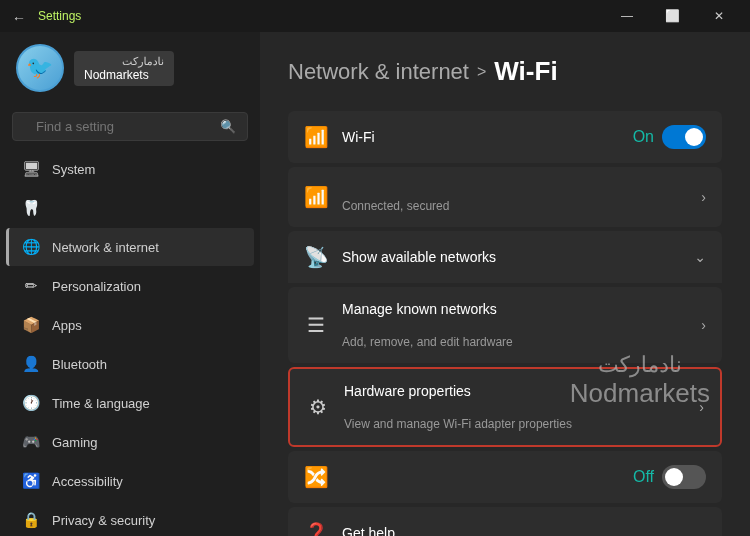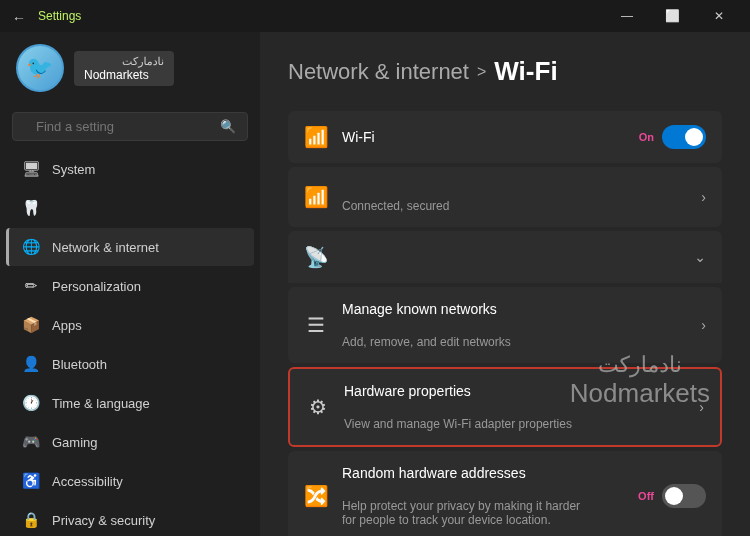--- a/index.html
+++ b/index.html
@@ -232,21 +232,21 @@
       gap: 8px;
     }
     .chevron { color: #aaa; font-size: 14px; }
 
     
     .toggle {
       display: flex;
       align-items: center;
       gap: 8px;
     }
-    .toggle-label { font-size: 11px; color: #ec4899; font-weight: bold; }
+    .toggle-label { font-size: 16px; color: #14b8a6; }
     .toggle-track {
       width: 44px;
       height: 24px;
       border-radius: 12px;
       position: relative;
       cursor: pointer;
     }
     .toggle-track.on { background: #0078d4; }
     .toggle-track.off { background: #555; }
     .toggle-thumb {
@@ -404,31 +404,35 @@
         <span class="setting-sublabel">Connected, secured</span>
       </div>
     </div>
     <div class="setting-row-right">
       <span class="chevron">›</span>
     </div>
   </div>
         <div class="setting-row expanded">
     <div class="setting-row-left">
       <span class="setting-icon">📡</span>
+      <div class="setting-text-group">
+        <span class="setting-label">Show available networks</span>
+
+      </div>
     </div>
     <div class="setting-row-right">
       <span class="expand-icon">⌄</span>
     </div>
   </div>
         <div class="setting-row">
     <div class="setting-row-left">
       <span class="setting-icon">☰</span>
       <div class="setting-text-group">
         <span class="setting-label">Manage known networks</span>
-        <span class="setting-sublabel">Add, remove, and edit networks</span>
+        <span class="setting-sublabel">Add, remove, and edit hardware</span>
       </div>
     </div>
     <div class="setting-row-right">
       <span class="chevron">›</span>
     </div>
   </div>
         <div class="setting-row highlighted">
     <div class="setting-row-left">
       <span class="setting-icon">⚙</span>
       <div class="setting-text-group">
@@ -436,24 +440,20 @@
         <span class="setting-sublabel">View and manage Wi-Fi adapter properties</span>
       </div>
     </div>
     <div class="setting-row-right">
       <span class="chevron">›</span>
     </div>
   </div>
         <div class="setting-row">
     <div class="setting-row-left">
       <span class="setting-icon">🔀</span>
-      <div class="setting-text-group">
-        <span class="setting-label">Random hardware addresses</span>
-        <span class="setting-sublabel">Help protect your privacy by making it harder<br>for people to track your device location.</span>
-      </div>
     </div>
     <div class="setting-row-right">
 
       <div class="toggle">
         <span class="toggle-label">Off</span>
         <div class="toggle-track off">
           <div class="toggle-thumb"></div>
         </div>
       </div>
     </div>

